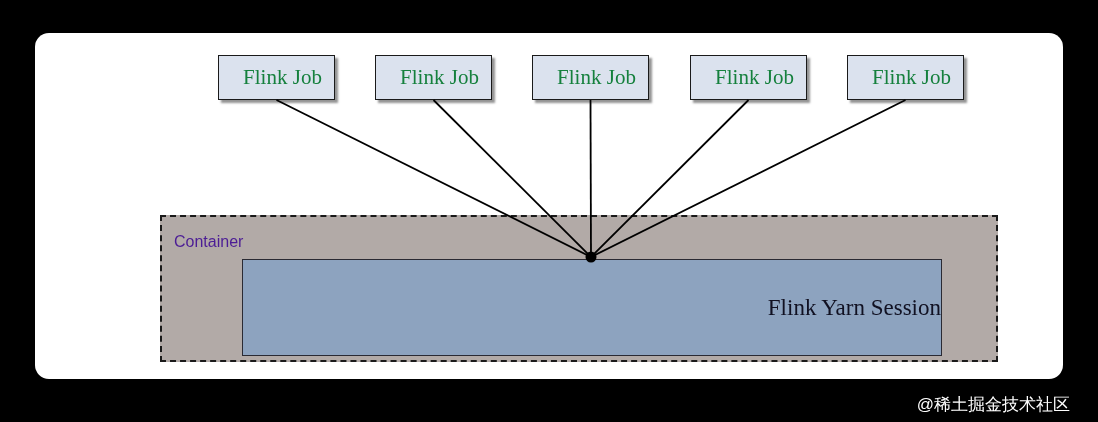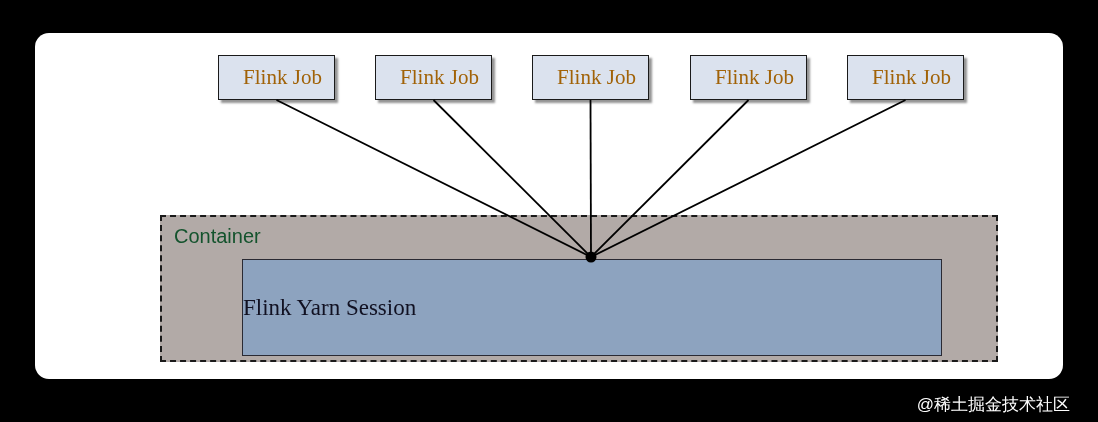--- a/index.html
+++ b/index.html
@@ -38,38 +38,38 @@
     width: 838px;
     height: 147px;
     background: #b2aaa7;
     border: 2px dashed #1a1a1a;
     z-index: 2;
   }
 
   .container-label {
     position: absolute;
     left: 12px;
-    top: 8px;
+    top: 16px;
     font-family: "Liberation Sans", sans-serif;
-    font-size: 20px;
-    color: #14532d;
+    font-size: 16px;
+    color: #4c1d95;
   }
 
   
   .session-box {
     position: absolute;
     left: 80px;
     top: 42px;
     width: 700px;
     height: 97px;
     background: #8da3bf;
     border: 1.5px solid #2a2a33;
     display: flex;
     align-items: center;
-    justify-content: flex-start;
+    justify-content: flex-end;
     z-index: 2;
   }
 
   .session-box span {
     font-family: "Liberation Serif", serif;
     font-size: 23px;
     color: #111122;
   }
 
   
@@ -83,21 +83,21 @@
     box-shadow: 3px 3px 2px rgba(60,60,60,0.55);
     display: flex;
     align-items: center;
     justify-content: center;
     z-index: 3;
   }
 
   .job-box span {
     font-family: "Liberation Serif", serif;
     font-size: 21px;
-    color: #a16207;
+    color: #15803d;
     margin-left: 12px;
   }
 
   .job-1 { left: 218px; }
   .job-2 { left: 375px; }
   .job-3 { left: 532px; }
   .job-4 { left: 690px; }
   .job-5 { left: 847px; }
 
   

